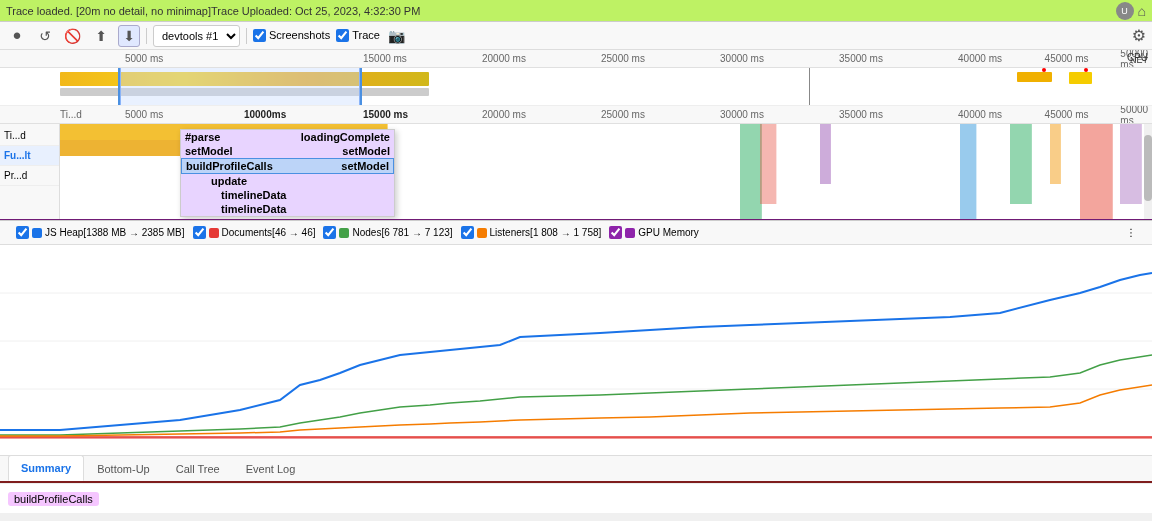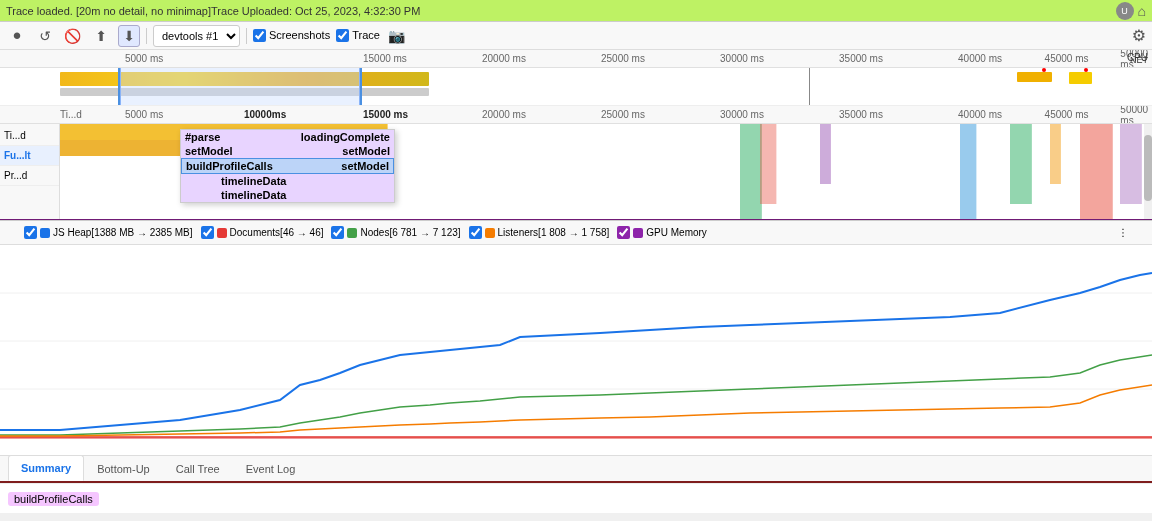--- a/index.html
+++ b/index.html
@@ -141,21 +141,21 @@
       overflow: hidden;
     }
 
     
     #memory-legend {
       height: 24px;
       background: #f8f8f8;
       border-bottom: 1px solid #ddd;
       display: flex;
       align-items: center;
-      padding: 0 24px;
+      padding: 0 16px;
       gap: 8px;
       font-size: 10px;
     }
     .legend-item {
       display: flex; align-items: center; gap: 3px;
     }
     .legend-color { width: 10px; height: 10px; border-radius: 2px; }
     .legend-checkbox { accent-color: #1a73e8; }
 
     
@@ -380,20 +380,23 @@
           <span>loadingComplete</span>
         </div>
         <div class="popup-row" style="display:flex; justify-content:space-between; background:#e8d4ff;">
           <span>setModel</span>
           <span>setModel</span>
         </div>
         <div class="popup-row selected-row" style="display:flex; justify-content:space-between; background:#bcd4f8; border:1px solid #4a90e2;">
           <span>buildProfileCalls</span>
           <span>setModel</span>
         </div>
+        <div class="popup-row" style="background:#e8d4ff; padding-left:30px;">
+          <span>update</span>
+        </div>
         <div class="popup-row" style="background:#e8d4ff; padding-left:40px;">
           <span>timelineData</span>
         </div>
         <div class="popup-row" style="background:#e8d4ff; padding-left:40px;">
           <span>timelineData</span>
         </div>
 
       </div>
 
       

